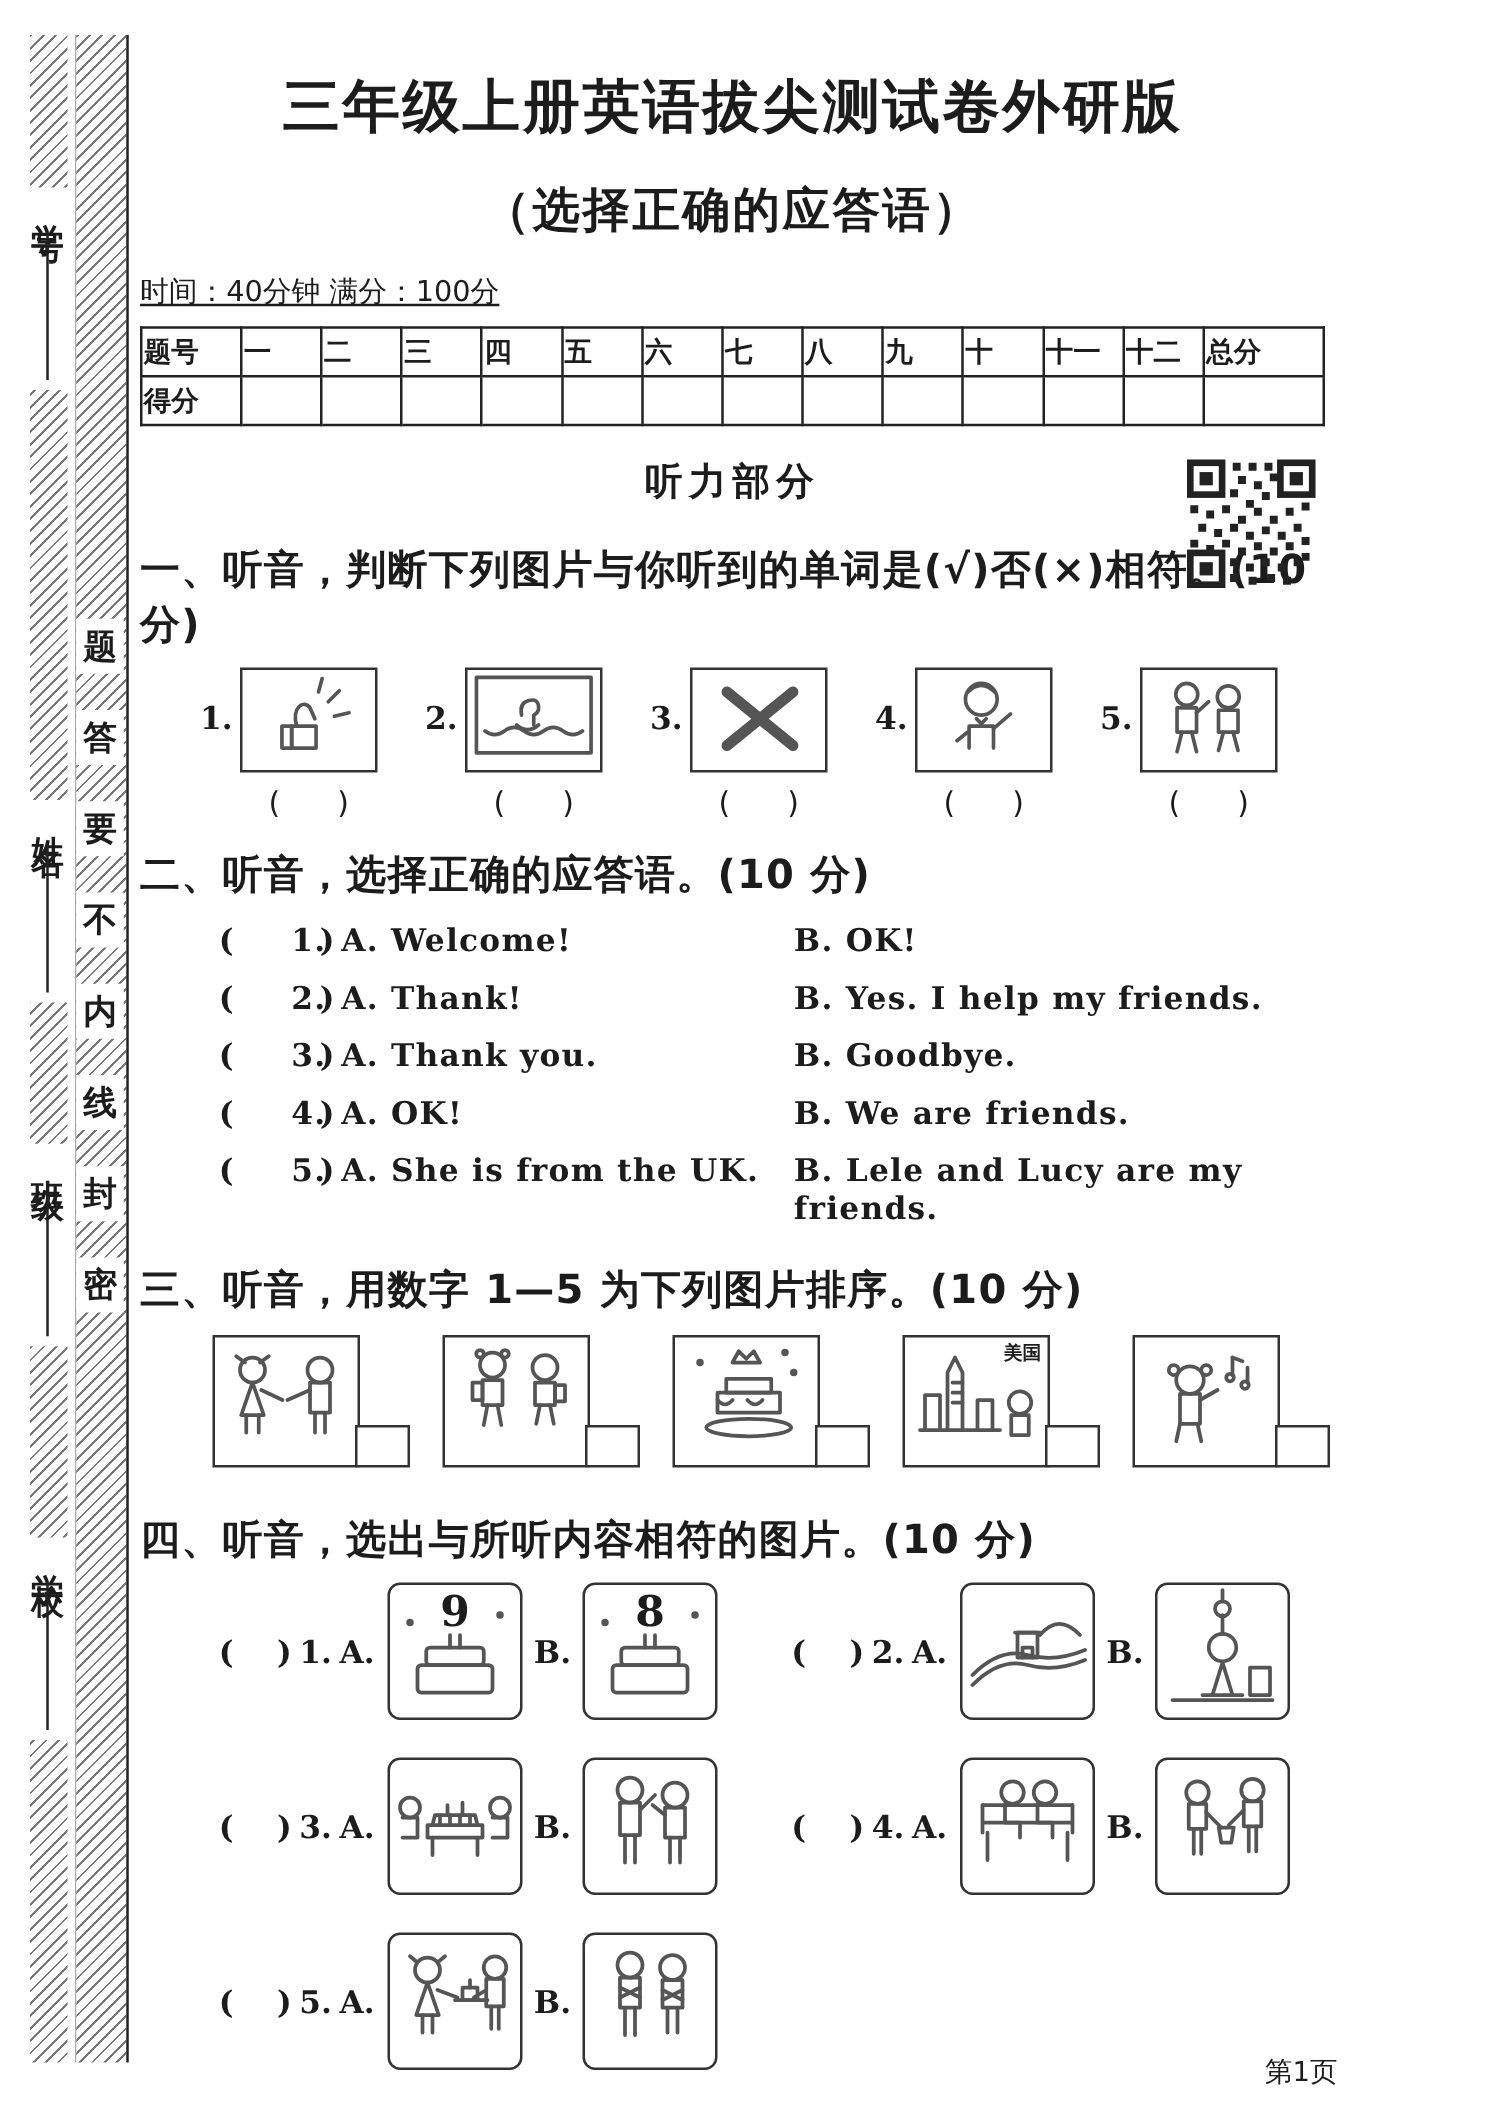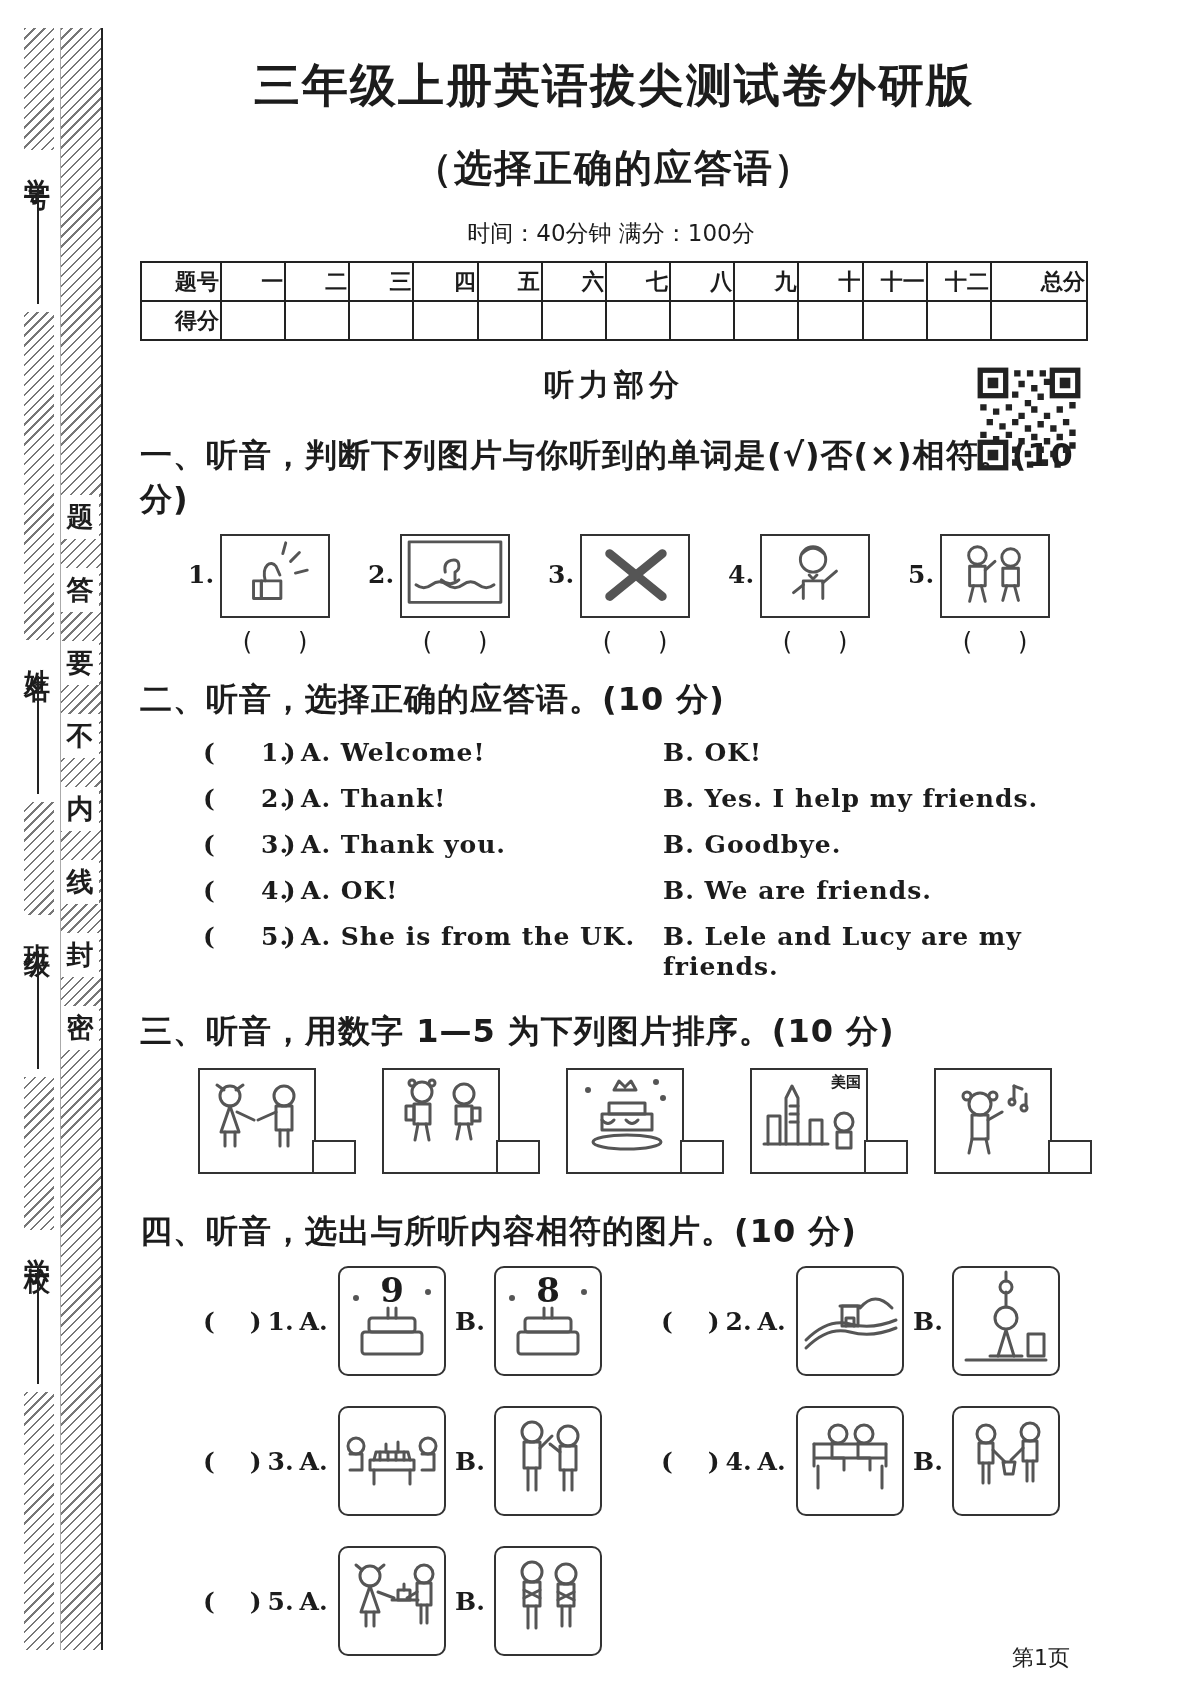--- a/index.html
+++ b/index.html
@@ -14,27 +14,27 @@
            background:repeating-linear-gradient(135deg,#777 0 1.6px,transparent 1.6px 7px);}
   .side-field{position:absolute;left:16px;width:44px;display:flex;flex-direction:column;
               align-items:center;background:#fff;padding:8px 0;}
   .side-field .txt{writing-mode:vertical-rl;font-size:26px;font-weight:600;letter-spacing:8px;}
   .side-field .blank{width:2px;height:118px;background:#222;margin-top:12px;}
   .seal-char{position:absolute;left:61px;width:38px;height:44px;background:#fff;
              display:flex;align-items:center;justify-content:center;
              font-size:27px;font-weight:700;}
 
   
-  .content{position:absolute;left:140px;top:0;width:948px;}
+  .content{position:absolute;left:112px;top:0;width:948px;}
   .title{margin-top:55px;text-align:center;font-size:46px;font-weight:800;letter-spacing:2px;}
   .subtitle{margin-top:26px;text-align:center;font-size:38px;font-weight:700;letter-spacing:2px;}
-  .meta{margin-top:24px;text-align:center;font-size:23px;padding-right:6px;}
+  .meta{margin-top:24px;text-align:left;font-size:23px;padding-right:6px;text-decoration:underline;}
 
   table.score-table{width:100%;border-collapse:collapse;margin-top:12px;table-layout:fixed;}
-  table.score-table td{border:2px solid #222;height:35px;text-align:right;font-size:22px;
+  table.score-table td{border:2px solid #222;height:35px;text-align:left;font-size:22px;
                        font-weight:600;overflow:hidden;}
   col.c-first{width:80px;} col.c-last{width:96px;}
 
   .qr{position:absolute;right:6px;top:366px;width:106px;height:106px;}
   .qr svg{width:100%;height:100%;}
 
   .listen-head{margin-top:24px;text-align:center;font-size:30px;font-weight:800;letter-spacing:5px;}
   .sec-head{margin-top:20px;font-size:32px;font-weight:700;letter-spacing:1px;}
 
   .eng{font-family:"DejaVu Serif","Liberation Serif",serif;font-weight:700;}

